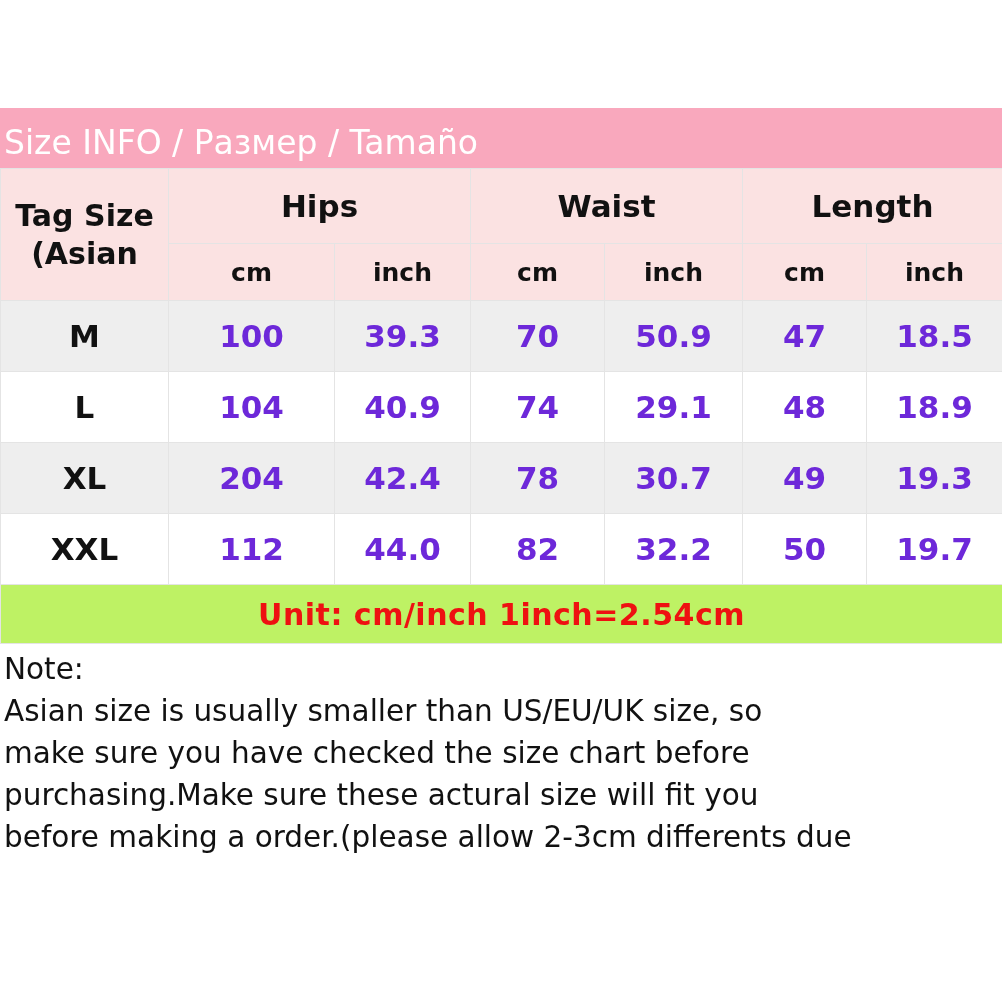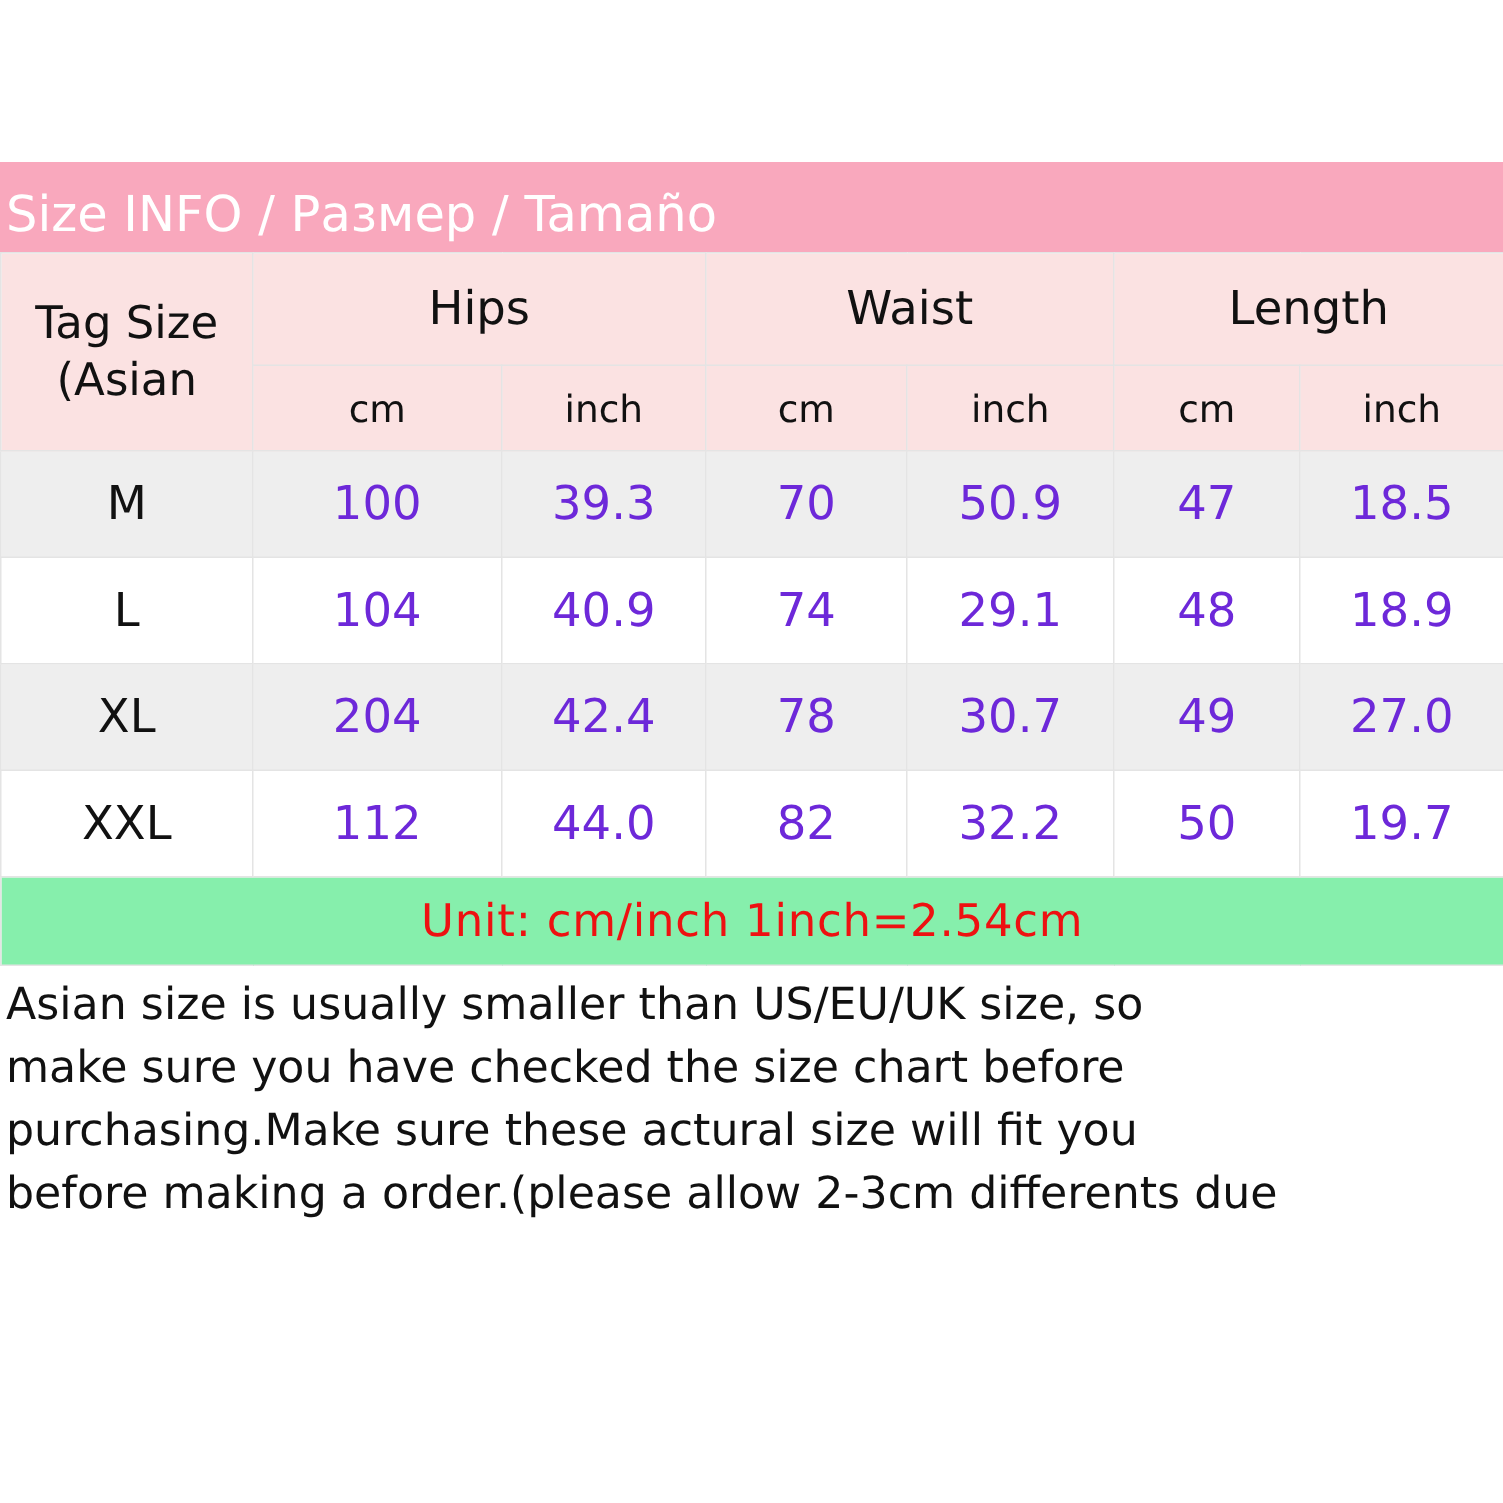--- a/index.html
+++ b/index.html
@@ -39,21 +39,21 @@
     overflow: hidden;
   }
   table.size-table {
     border-collapse: collapse;
     width: 1002px;
     table-layout: fixed;
   }
   table.size-table td, table.size-table th {
     border: 1px solid #e4e4e4;
     text-align: center;
-    font-weight: normal;
+    font-weight: bold;
     padding: 0;
   }
   
   .hdr-cell {
     background: #fbe2e2;
     font-weight: bold;
     color: #111111;
     margin-left: 48px;
   }
   .hdr-tag {
@@ -82,21 +82,21 @@
   td.data {
     font-size: 31px;
     height: 70px;
     color: #6d28d9;
   }
   td.size-label {
     font-size: 31px;
     color: #111111;
   }
   .unit-row td {
-    background: #86efac;
+    background: #bef264;
     color: #ee1111;
     font-size: 30px;
     height: 58px;
     border: 1px solid #e4e4e4;
     letter-spacing: 0.5px;
   }
   .note {
     position: absolute;
     left: 0;
     top: 640px;
@@ -165,39 +165,40 @@
           <td class="data">48</td>
           <td class="data">18.9</td>
         </tr>
         <tr class="row-a">
           <td class="data size-label">XL</td>
           <td class="data">204</td>
           <td class="data">42.4</td>
           <td class="data">78</td>
           <td class="data">30.7</td>
           <td class="data">49</td>
-          <td class="data">27.0</td>
+          <td class="data">19.3</td>
         </tr>
         <tr class="row-b">
           <td class="data size-label">XXL</td>
           <td class="data">112</td>
           <td class="data">44.0</td>
           <td class="data">82</td>
           <td class="data">32.2</td>
           <td class="data">50</td>
           <td class="data">19.7</td>
         </tr>
 
         <tr class="unit-row">
           <td colspan="7">Unit: cm/inch 1inch=2.54cm</td>
         </tr>
       </tbody>
     </table>
   </div>
 
   <div class="note">
+    <div class="note-line">Note:</div>
     <div class="note-line">Asian size is usually smaller than US/EU/UK size, so</div>
     <div class="note-line">make sure you have checked the size chart before</div>
     <div class="note-line">purchasing.Make sure these actural size will fit you</div>
     <div class="note-line">before making a order.(please allow 2-3cm differents due</div>
   </div>
 
 </div>
 
 </body></html>

